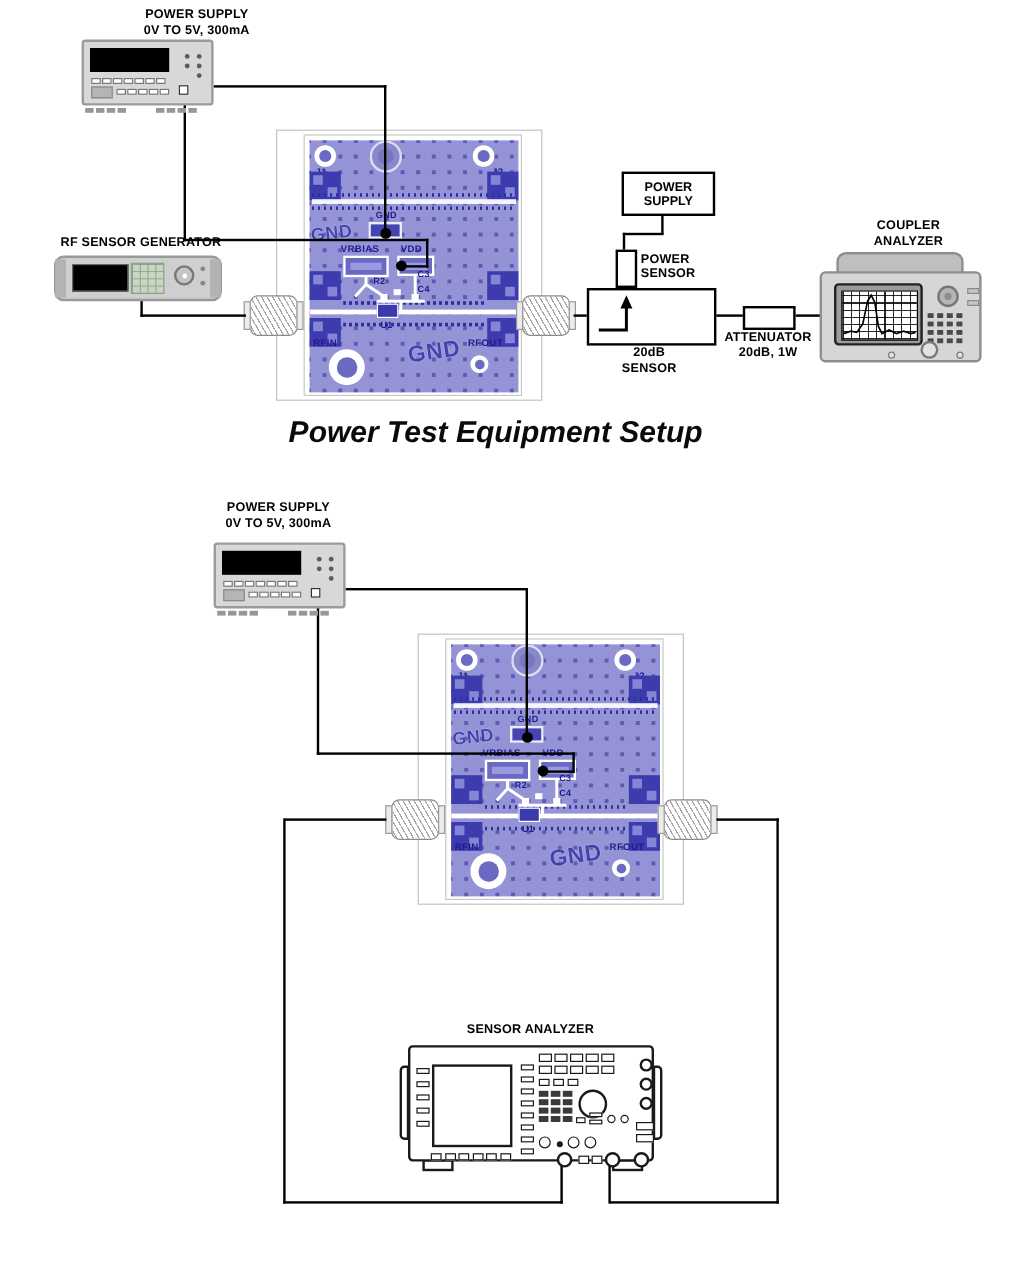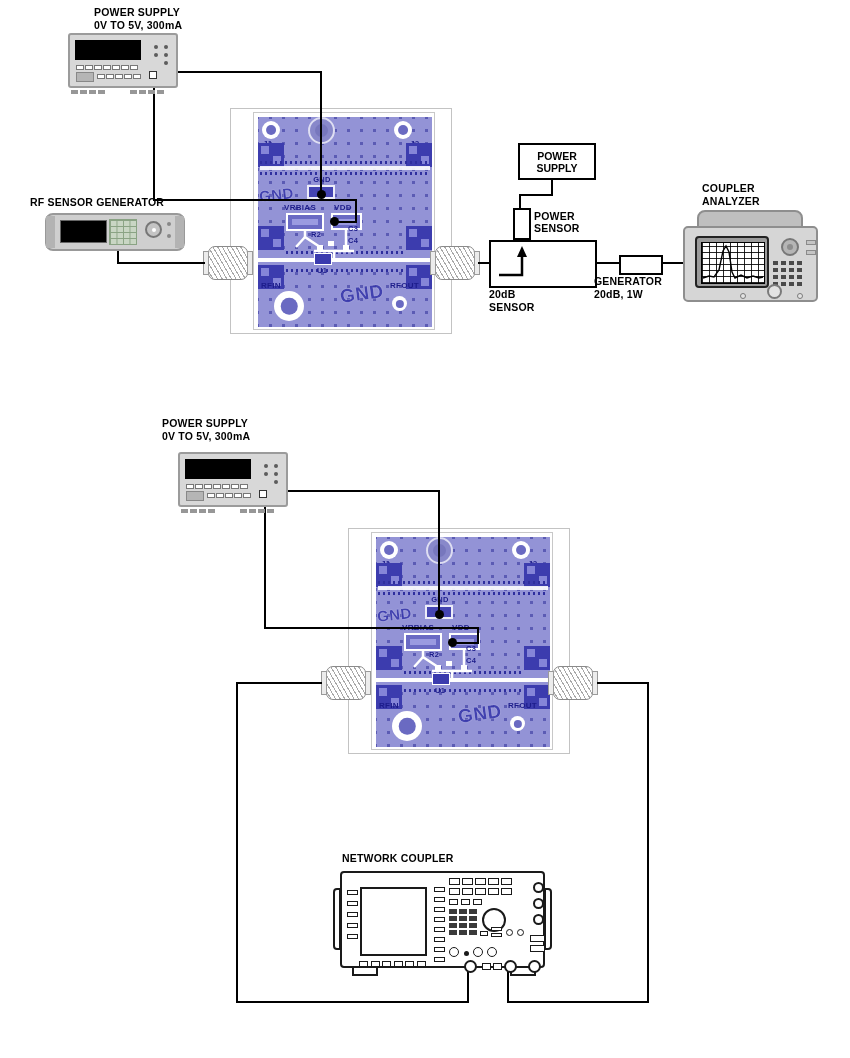--- a/index.html
+++ b/index.html
@@ -3,21 +3,21 @@
 <meta charset="utf-8">
 <style>
   html,body{margin:0;padding:0;background:#fff;}
   .canvas{position:relative;width:850px;height:1058px;background:#fff;
     font-family:"Liberation Sans",sans-serif;overflow:hidden;}
   
   .abs{position:absolute;}
   .w{position:absolute;background:#000;z-index:5;}
   .dot{position:absolute;width:9px;height:9px;border-radius:50%;background:#000;z-index:6;}
   .dev-label{position:absolute;font-weight:bold;font-size:10.5px;line-height:12.5px;
-    text-align:left;color:#000;z-index:9;letter-spacing:.2px;white-space:nowrap;}
+    text-align:center;color:#000;z-index:9;letter-spacing:.2px;white-space:nowrap;}
   .fig-title{position:absolute;font-weight:bold;font-style:italic;font-size:25px;
     color:#0a0a0a;text-align:center;z-index:9;}
   .box{position:absolute;background:#fff;border:2px solid #000;z-index:8;}
   .box-label{width:100%;height:100%;display:flex;flex-direction:column;
     align-items:center;justify-content:center;font-weight:bold;font-size:10.5px;line-height:12px;}
   .fixture{position:absolute;border:1px solid #c3c3c3;z-index:1;background:#fff;}
   .slot{position:absolute;z-index:10;}
   .slot-low{position:absolute;z-index:2;}
   .slot-sma{position:absolute;z-index:3;}
   
@@ -257,21 +257,21 @@
       <path d="M8 33 H31 V14" stroke="#000" stroke-width="2.5" fill="none"></path>
       <polygon points="31,4 26,15 36,15" fill="#000"></polygon>
     </svg>
   </div>
   <div class="dev-label" style="left:489px;top:288px;width:104px">
     <div>20dB</div>
     <div>SENSOR</div>
   </div>
   <div class="box" style="left:619px;top:255px;width:40px;height:16px"></div>
   <div class="dev-label" style="left:594px;top:275px;width:92px">
-    <div>GENERATOR</div>
+    <div>ATTENUATOR</div>
     <div>20dB, 1W</div>
   </div>
 
   <div class="dev-label" style="left:702px;top:182px;width:110px">
     <div>COUPLER</div>
     <div>ANALYZER</div>
   </div>
   <div class="sa-lid"></div>
   <div class="sa-body">
     <div class="sa-frame">
@@ -298,20 +298,21 @@
     <div class="sa-key" style="left:112px;top:47px"></div>
     <div class="sa-key" style="left:88px;top:54px"></div>
     <div class="sa-key" style="left:96px;top:54px"></div>
     <div class="sa-key" style="left:104px;top:54px"></div>
     <div class="sa-key" style="left:112px;top:54px"></div>
     <div class="sa-circ" style="left:82px;top:56px;width:15px;height:15px"></div>
     <div class="sa-circ" style="left:55px;top:65px;width:6px;height:6px;border-width:1.5px"></div>
     <div class="sa-circ" style="left:112px;top:65px;width:6px;height:6px;border-width:1.5px"></div>
   </div>
 
+  <div class="fig-title" style="left:163px;top:346px;width:500px">Power Test Equipment Setup</div>
 
   <div class="dev-label" style="left:162px;top:417px;width:140px">
     <div>POWER SUPPLY</div>
     <div>0V TO 5V, 300mA</div>
   </div>
   <div class="slot" style="left:178px;top:452px">
   <div class="psu">
     <div class="psu-body">
       <div class="psu-display"></div>
       <div class="psu-btn" style="left:6px;top:30px"></div>
@@ -420,21 +421,21 @@
   <div class="w" style="left:237px;top:682px;width:85px;height:2px"></div>
   <div class="w" style="left:236px;top:682px;width:2px;height:321px"></div>
   <div class="w" style="left:236px;top:1001px;width:233px;height:2px"></div>
   <div class="w" style="left:467px;top:971px;width:2px;height:32px"></div>
   <div class="w" style="left:597px;top:682px;width:52px;height:2px"></div>
   <div class="w" style="left:647px;top:682px;width:2px;height:321px"></div>
   <div class="w" style="left:508px;top:1001px;width:141px;height:2px"></div>
   <div class="w" style="left:507px;top:971px;width:2px;height:32px"></div>
 
   <div class="dev-label" style="left:342px;top:852px;width:200px">
-    <div>NETWORK COUPLER</div>
+    <div>SENSOR ANALYZER</div>
   </div>
   <div class="na-handle" style="left:333px;border-radius:4px 0 0 4px"></div>
   <div class="na-handle" style="left:544px;border-radius:0 4px 4px 0"></div>
   <div class="na-foot" style="left:352px;top:966px"></div>
   <div class="na-foot" style="left:510px;top:966px"></div>
   <div class="na-body">
     <div class="na-screen"></div>
     <div class="na-b" style="left:5px;top:17px;width:11px;height:5px"></div>
     <div class="na-b" style="left:5px;top:28px;width:11px;height:5px"></div>
     <div class="na-b" style="left:5px;top:39px;width:11px;height:5px"></div>

